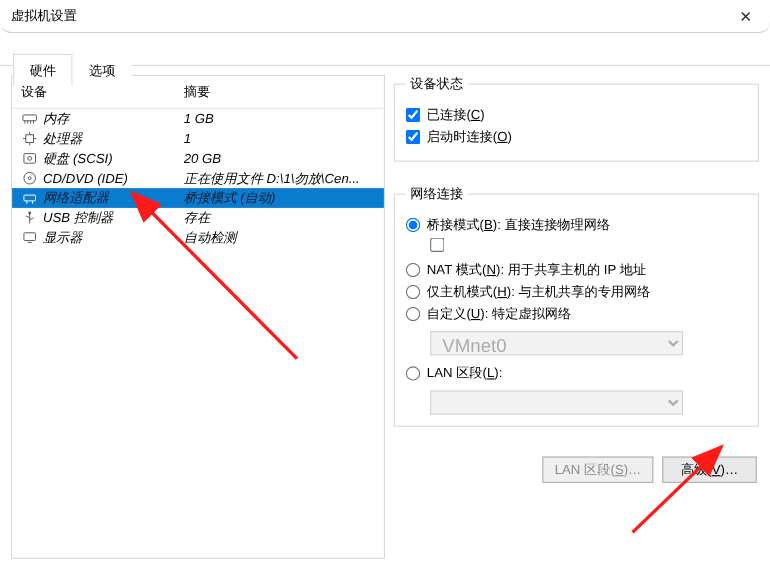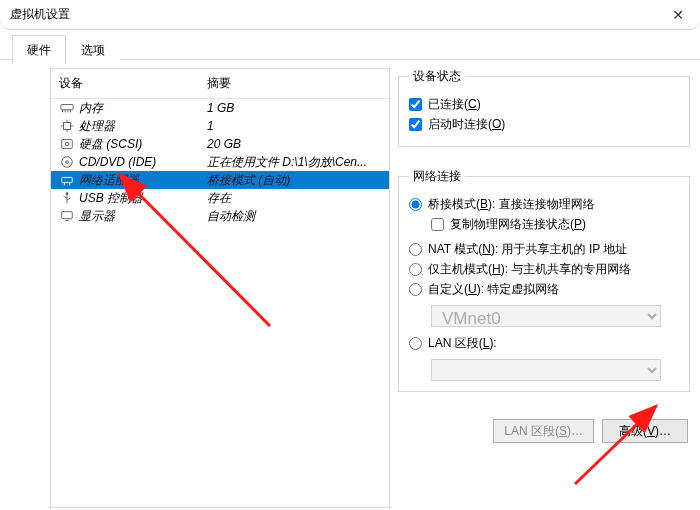--- a/index.html
+++ b/index.html
@@ -36,32 +36,31 @@
     border-bottom: 1px solid #d8d8d8;
     background: #fff;
   }
   .tab {
     padding: 6px 14px 5px;
     font-size: 12px;
     border: 1px solid transparent;
     border-bottom: none;
     cursor: pointer;
     position: relative;
-    top: 5px;
+    top: 19px;
     background: #fff;
   }
   .tab.active {
     border-color: #d8d8d8;
     background: #fff;
   }
   .content {
     display: flex;
     padding: 8px 10px 0 10px;
     height: calc(510px - 30px - 32px);
-    margin-left: 40px;
   }
   .left-pane {
     width: 340px;
     border: 1px solid #d8d8d8;
     margin-right: 8px;
     background: #fff;
   }
   .device-header {
     display: flex;
     padding: 6px 8px;
@@ -281,21 +280,20 @@
 
     <fieldset class="group">
       <legend>网络连接</legend>
 
       <label class="radio-row">
         <input type="radio" name="netmode" checked="" style="">
         <span><span>桥接模式(</span><span class="underline-hotkey">B</span><span>): 直接连接物理网络</span></span>
       </label>
       <label class="checkbox-row sub-check">
         <input type="checkbox" style="">
-        <span><span>复制物理网络连接状态(</span><span class="underline-hotkey">P</span><span>)</span></span>
       </label>
 
       <label class="radio-row" style="margin-top:8px;">
         <input type="radio" name="netmode" style="">
         <span><span>NAT 模式(</span><span class="underline-hotkey">N</span><span>): 用于共享主机的 IP 地址</span></span>
       </label>
 
       <label class="radio-row">
         <input type="radio" name="netmode" style="">
         <span><span>仅主机模式(</span><span class="underline-hotkey">H</span><span>): 与主机共享的专用网络</span></span>

